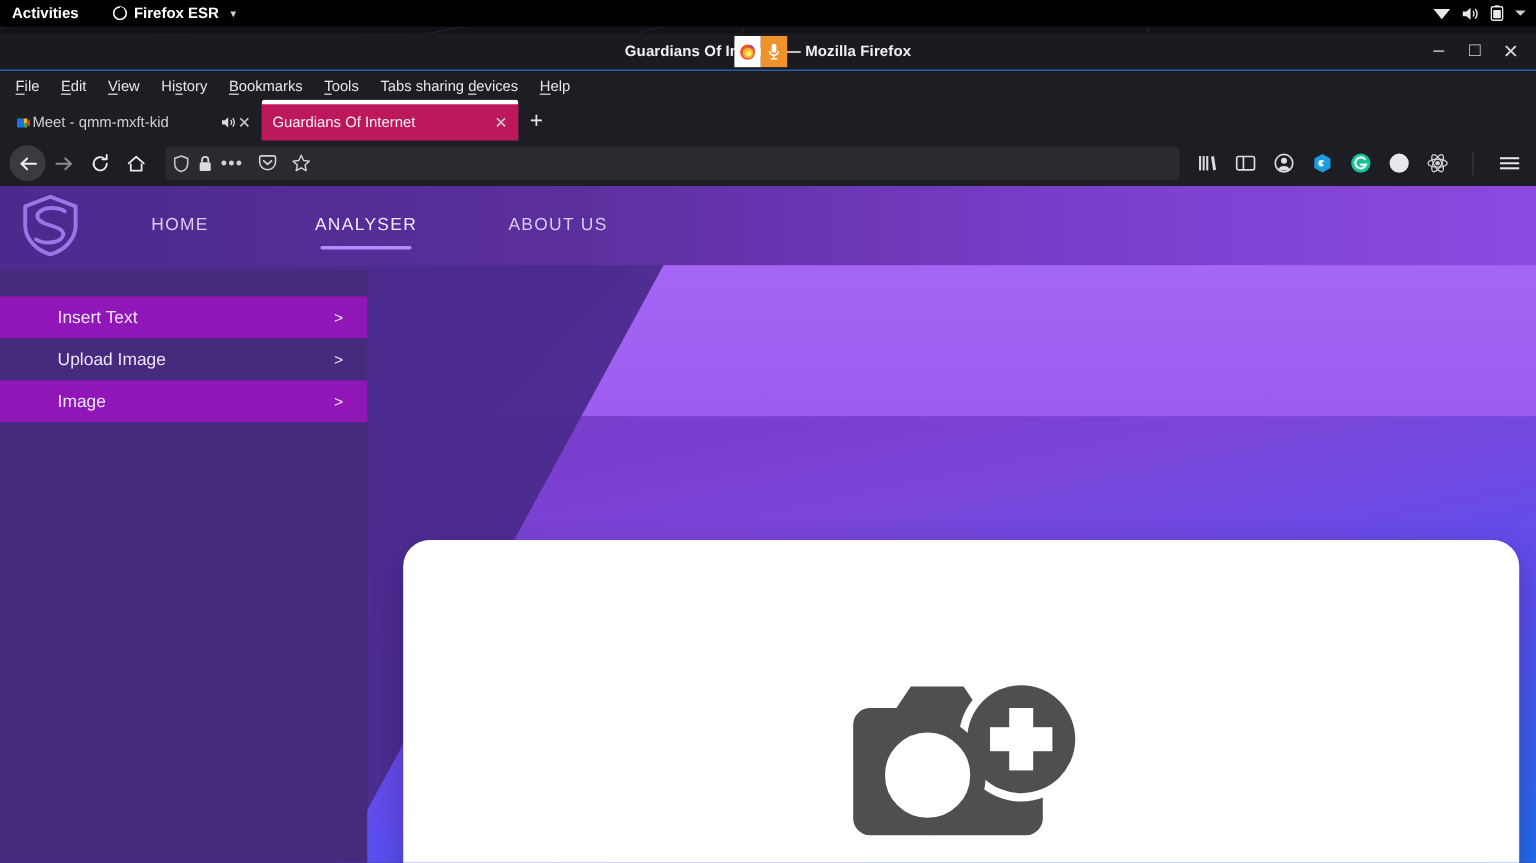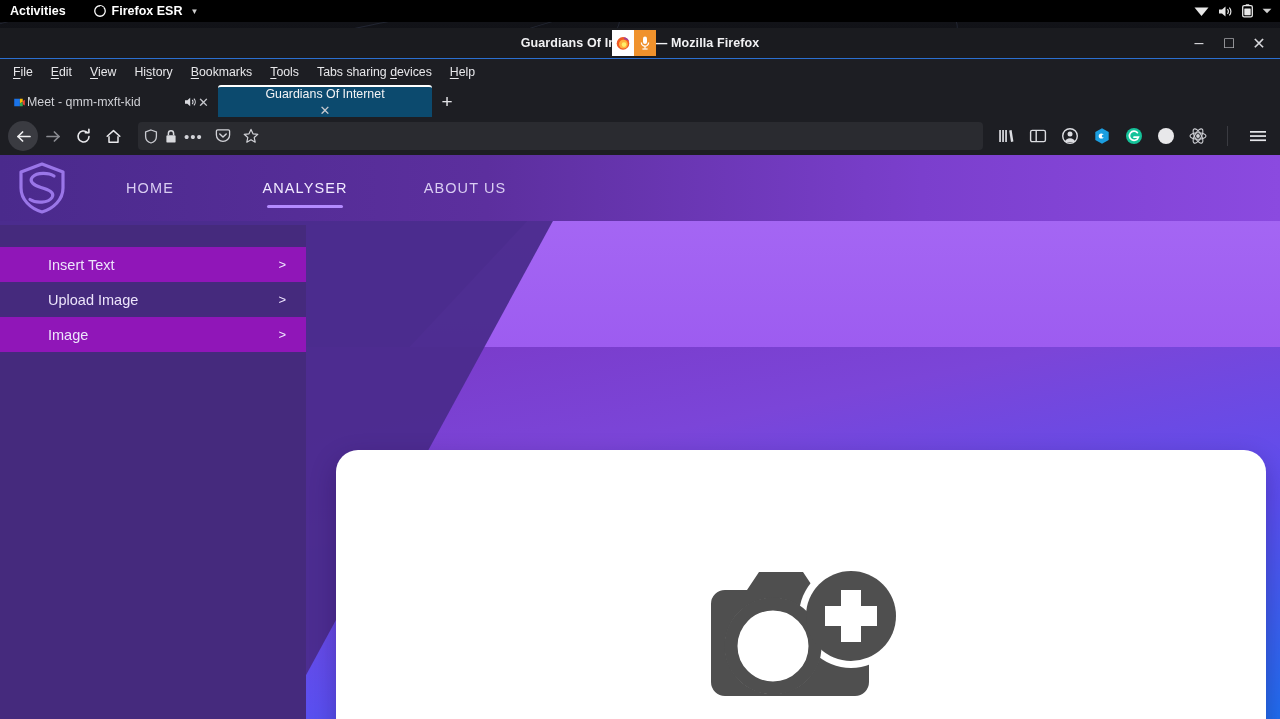--- a/index.html
+++ b/index.html
@@ -58,22 +58,22 @@
   
   .menubar{height:26px;background:#1d1e23;display:flex;align-items:center;padding-left:4px;gap:0;}
   .menu-item{font-size:12.3px;color:#e7e7ea;padding:3px 9px;border-radius:3px;white-space:nowrap;}
   .menu-item u{text-decoration:underline;text-underline-offset:2px;}
 
   
   .tabbar{height:32px;background:#1d1e23;display:flex;align-items:flex-end;padding-left:4px;}
   .tab{height:30px;display:flex;align-items:center;gap:1px;padding:0 9px;font-size:12.4px;color:#cfd0d5;min-width:0;}
   .tab.inactive{width:196px;}
   .tab.active{
-    width:196px;background:#0c4a6e;color:#f3f3f5;border-top:2px solid #ffffff;
-    border-radius:3px 3px 0 0;height:30px;flex-direction:column;
+    width:196px;background:#be185d;color:#f3f3f5;border-top:4px solid #ffffff;
+    border-radius:3px 3px 0 0;height:30px;
   }
   .tab .t-label{flex:1;overflow:hidden;text-overflow:ellipsis;white-space:nowrap;}
   .favicon{width:13px;height:13px;flex:0 0 13px;border-radius:2px;overflow:hidden;display:block;}
   .tab-x{font-size:13px;color:#c9cacf;flex:0 0 auto;line-height:1;}
   .spk{flex:0 0 auto;}
   .newtab{width:30px;height:30px;display:flex;align-items:center;justify-content:center;color:#e2e2e6;font-size:19px;font-weight:300;}
 
   
   .navbar{height:38px;background:#1d1e23;display:flex;align-items:center;padding:0 8px;gap:0;}
   .navbtn{width:30px;height:30px;display:flex;align-items:center;justify-content:center;color:#9a9ba1;}

